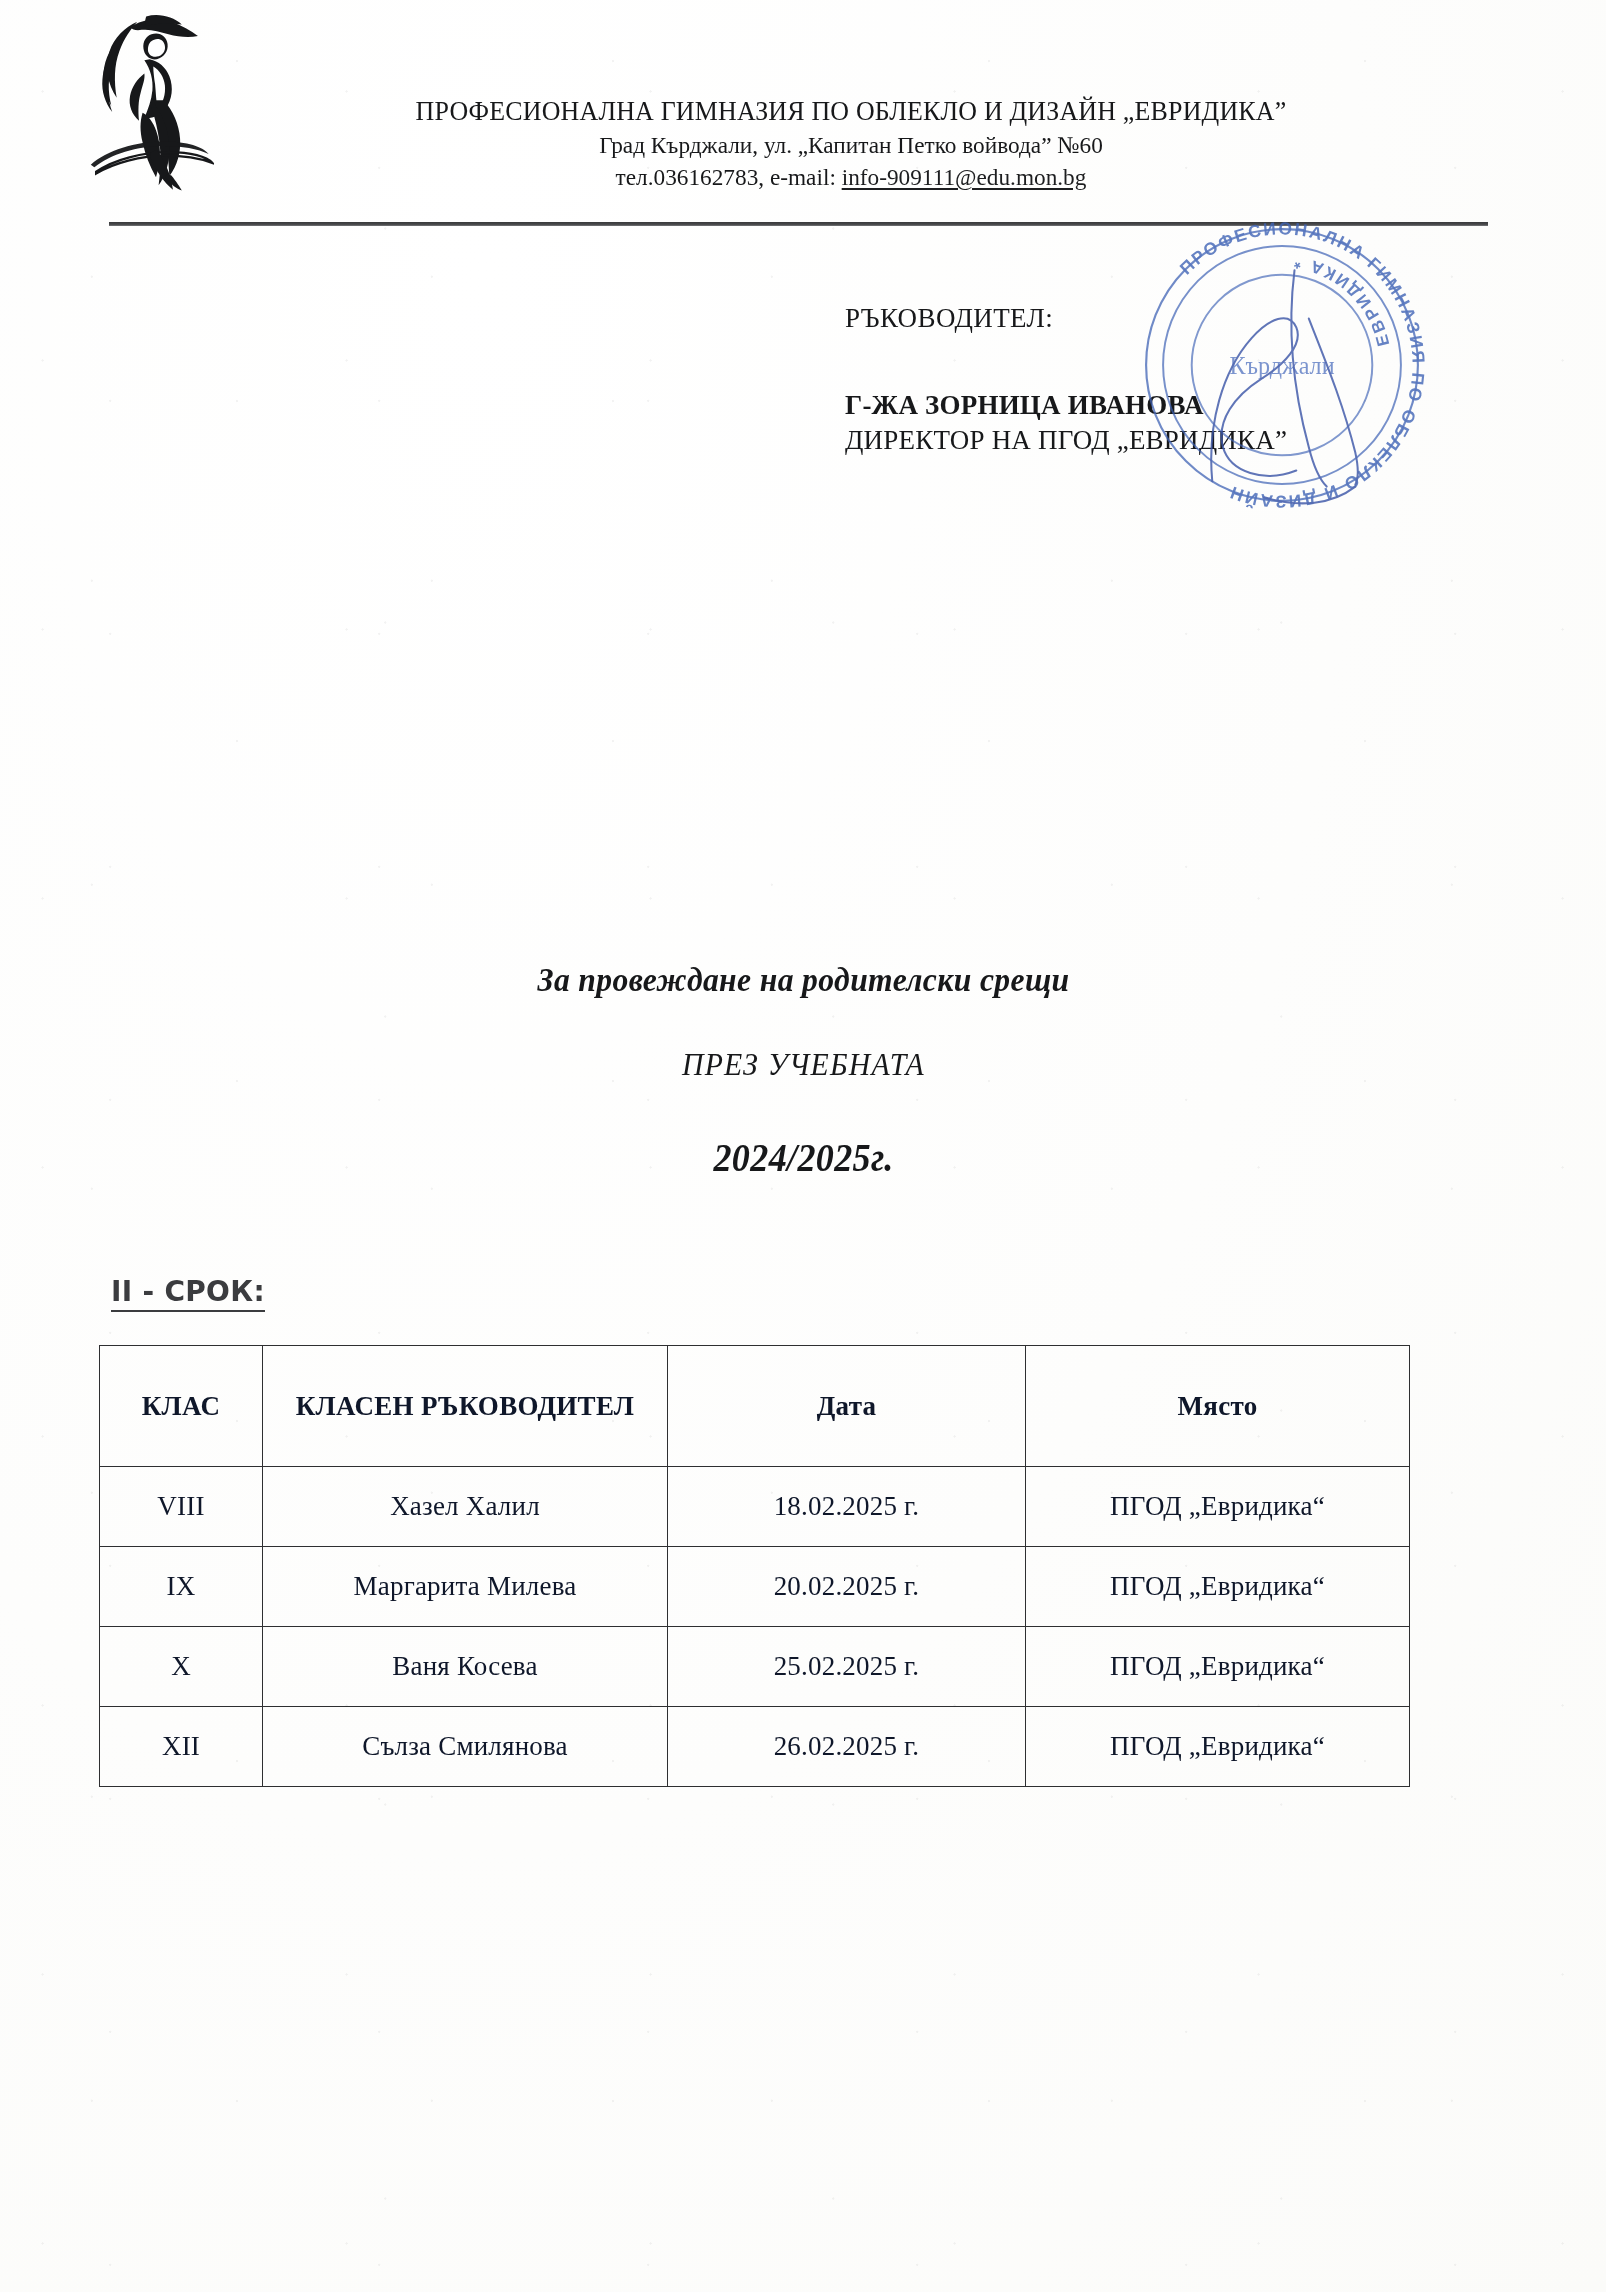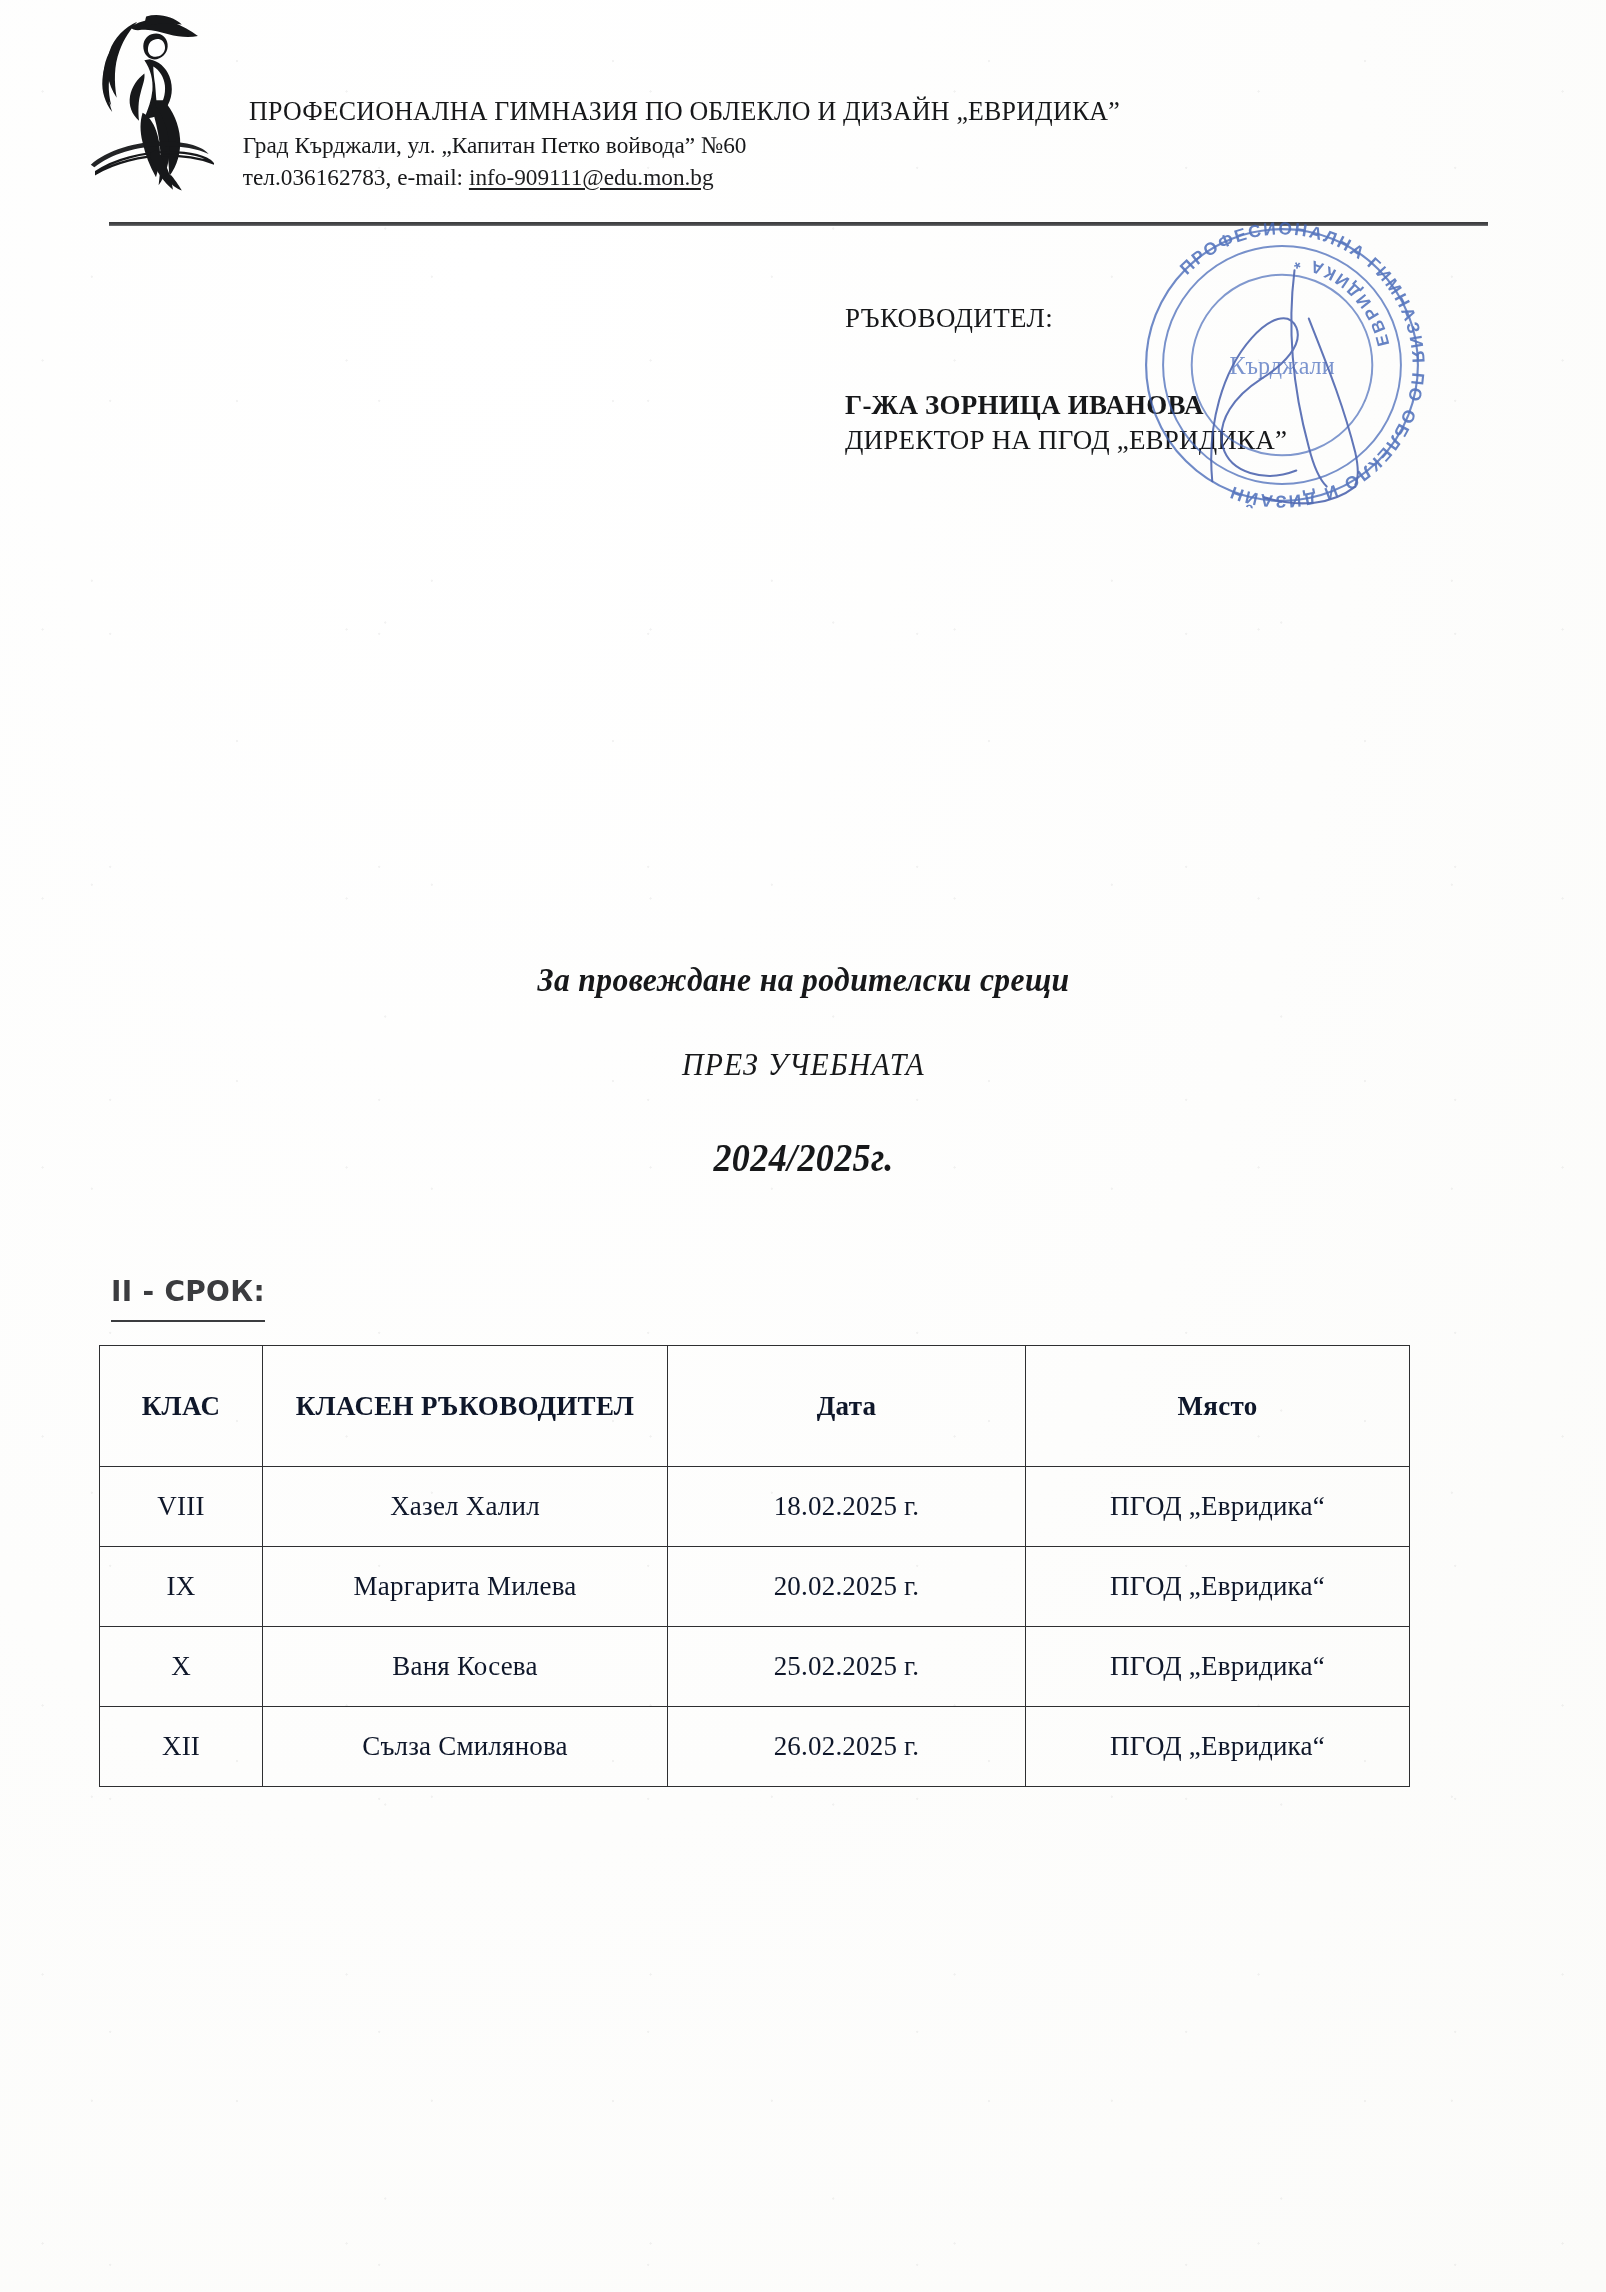--- a/index.html
+++ b/index.html
@@ -41,20 +41,21 @@
     width: 150px;
     height: 184px;
   }
   .logo svg { display: block; width: 100%; height: 100%; }
 
   .org-block {
     position: absolute;
     left: 224px;
     top: 97px;
     width: 1254px;
+    text-align: center;
   }
   .org-name {
     font-size: 27px;
     letter-spacing: 0.2px;
     line-height: 1.06;
     white-space: nowrap;
     transform: scaleX(0.96);
     transform-origin: center;
   }
   .org-addr {
@@ -199,21 +200,21 @@
   .term-heading {
     position: absolute;
     left: 111px;
     top: 1275px;
     font-family: "DejaVu Sans", "Liberation Sans", sans-serif;
     font-size: 28px;
     font-weight: 700;
     letter-spacing: 0.3px;
     color: #3b3c3f;
     border-bottom: 2.7px solid #3b3c3f;
-    padding-bottom: 12px;
+    padding-bottom: 2px;
     display: inline-block;
   }
 
   
   .schedule-table {
     position: absolute;
     left: 99px;
     top: 1345px;
     width: 1310px;
     border-collapse: collapse;

